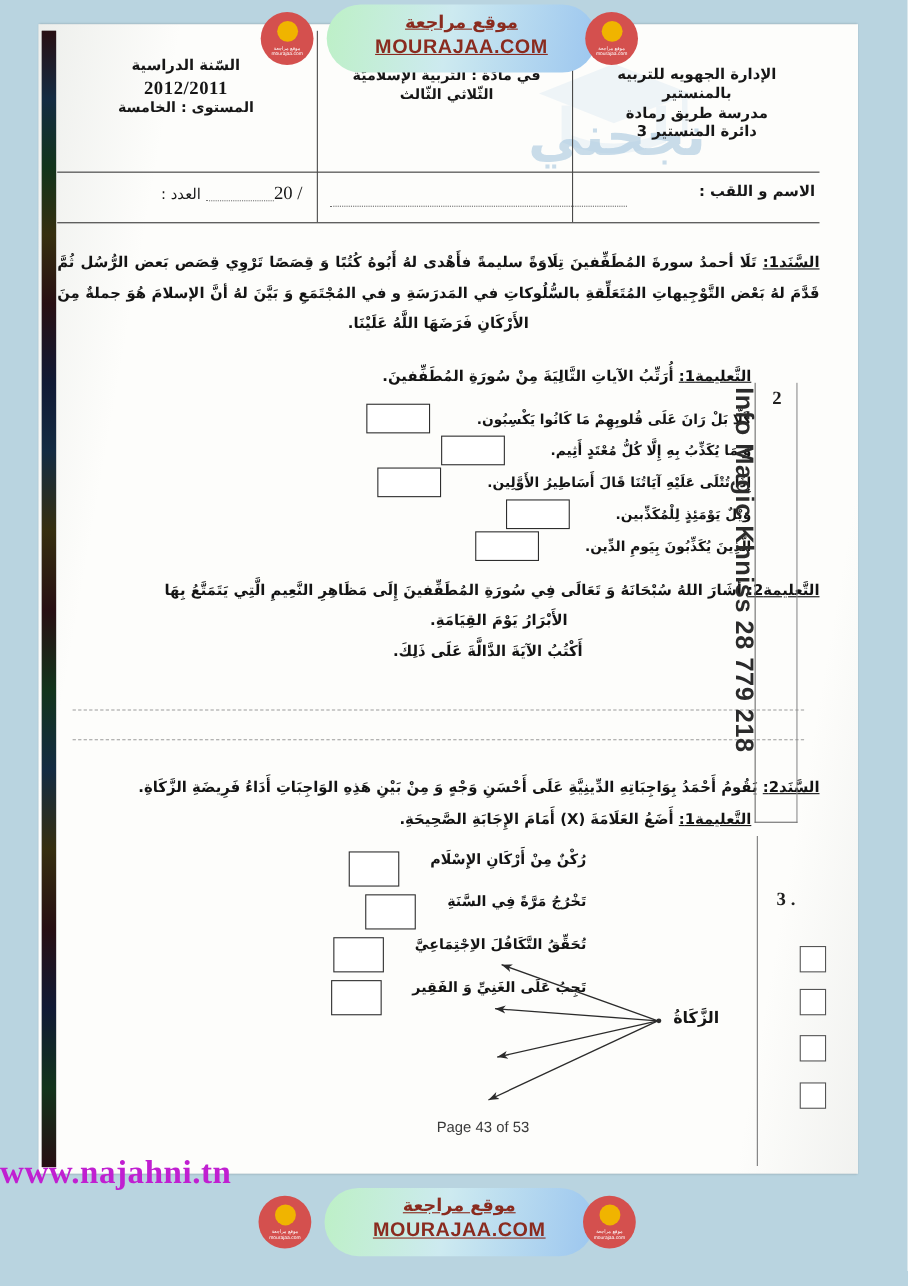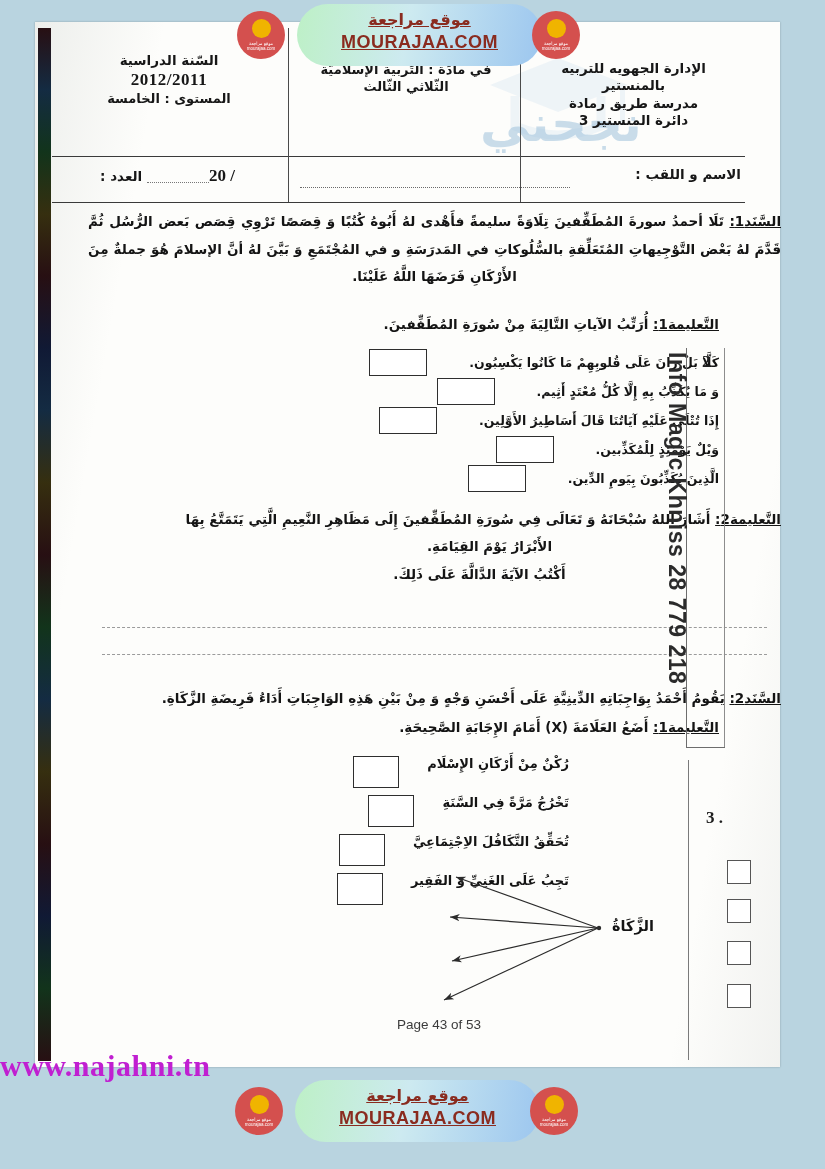--- a/index.html
+++ b/index.html
@@ -55,26 +55,26 @@
   .hcell .l{display:block;line-height:1.28;white-space:nowrap;}
 
   #h-right{right:4px;top:4px;width:215px;text-align:center;font-size:13.5px;font-weight:bold;margin-top:28px;}
   #h-mid{right:228px;top:34px;width:222px;text-align:center;font-size:13px;font-weight:bold;}
   #h-left{right:470px;top:24px;width:212px;text-align:center;font-size:13.5px;font-weight:bold;}
   #h-left .yr{font-family:"Liberation Serif",serif;font-size:17px;letter-spacing:.5px;}
   #h-left .lvl{font-size:13px;}
 
   #h-name{position:absolute;right:4px;top:138px;width:250px;text-align:right;font-size:13.5px;font-weight:bold;}
   #h-dots{position:absolute;right:175px;top:158px;width:270px;border-bottom:1px dotted #6a6a6a;height:1px;}
-  #h-num{position:absolute;right:470px;top:138px;width:215px;text-align:center;font-size:13.5px;font-weight:bold;}
+  #h-num{position:absolute;right:470px;top:138px;width:215px;text-align:right;font-size:13.5px;font-weight:normal;}
   #h-num .sc{font-family:"Liberation Serif",serif;font-size:17px;}
   #h-num .blk{display:inline-block;width:62px;border-bottom:1px dotted #777;height:12px;vertical-align:-2px;}
 
   
-  #body{position:absolute;left:52px;top:198px;width:693px;height:830px;padding-left:36px;}
+  #body{position:absolute;left:52px;top:216px;width:693px;height:830px;}
   .blk-ar{
     direction:rtl;text-align:justify;text-align-last:center;
     font-size:13.5px;line-height:2.05;font-weight:bold;color:#141414;
   }
   .right-al{text-align:right;text-align-last:right;}
   .u{ text-decoration:underline; }
 
   .dashrule{border-top:1px dashed #9b9b9b;height:0;margin:0;}
 
   

